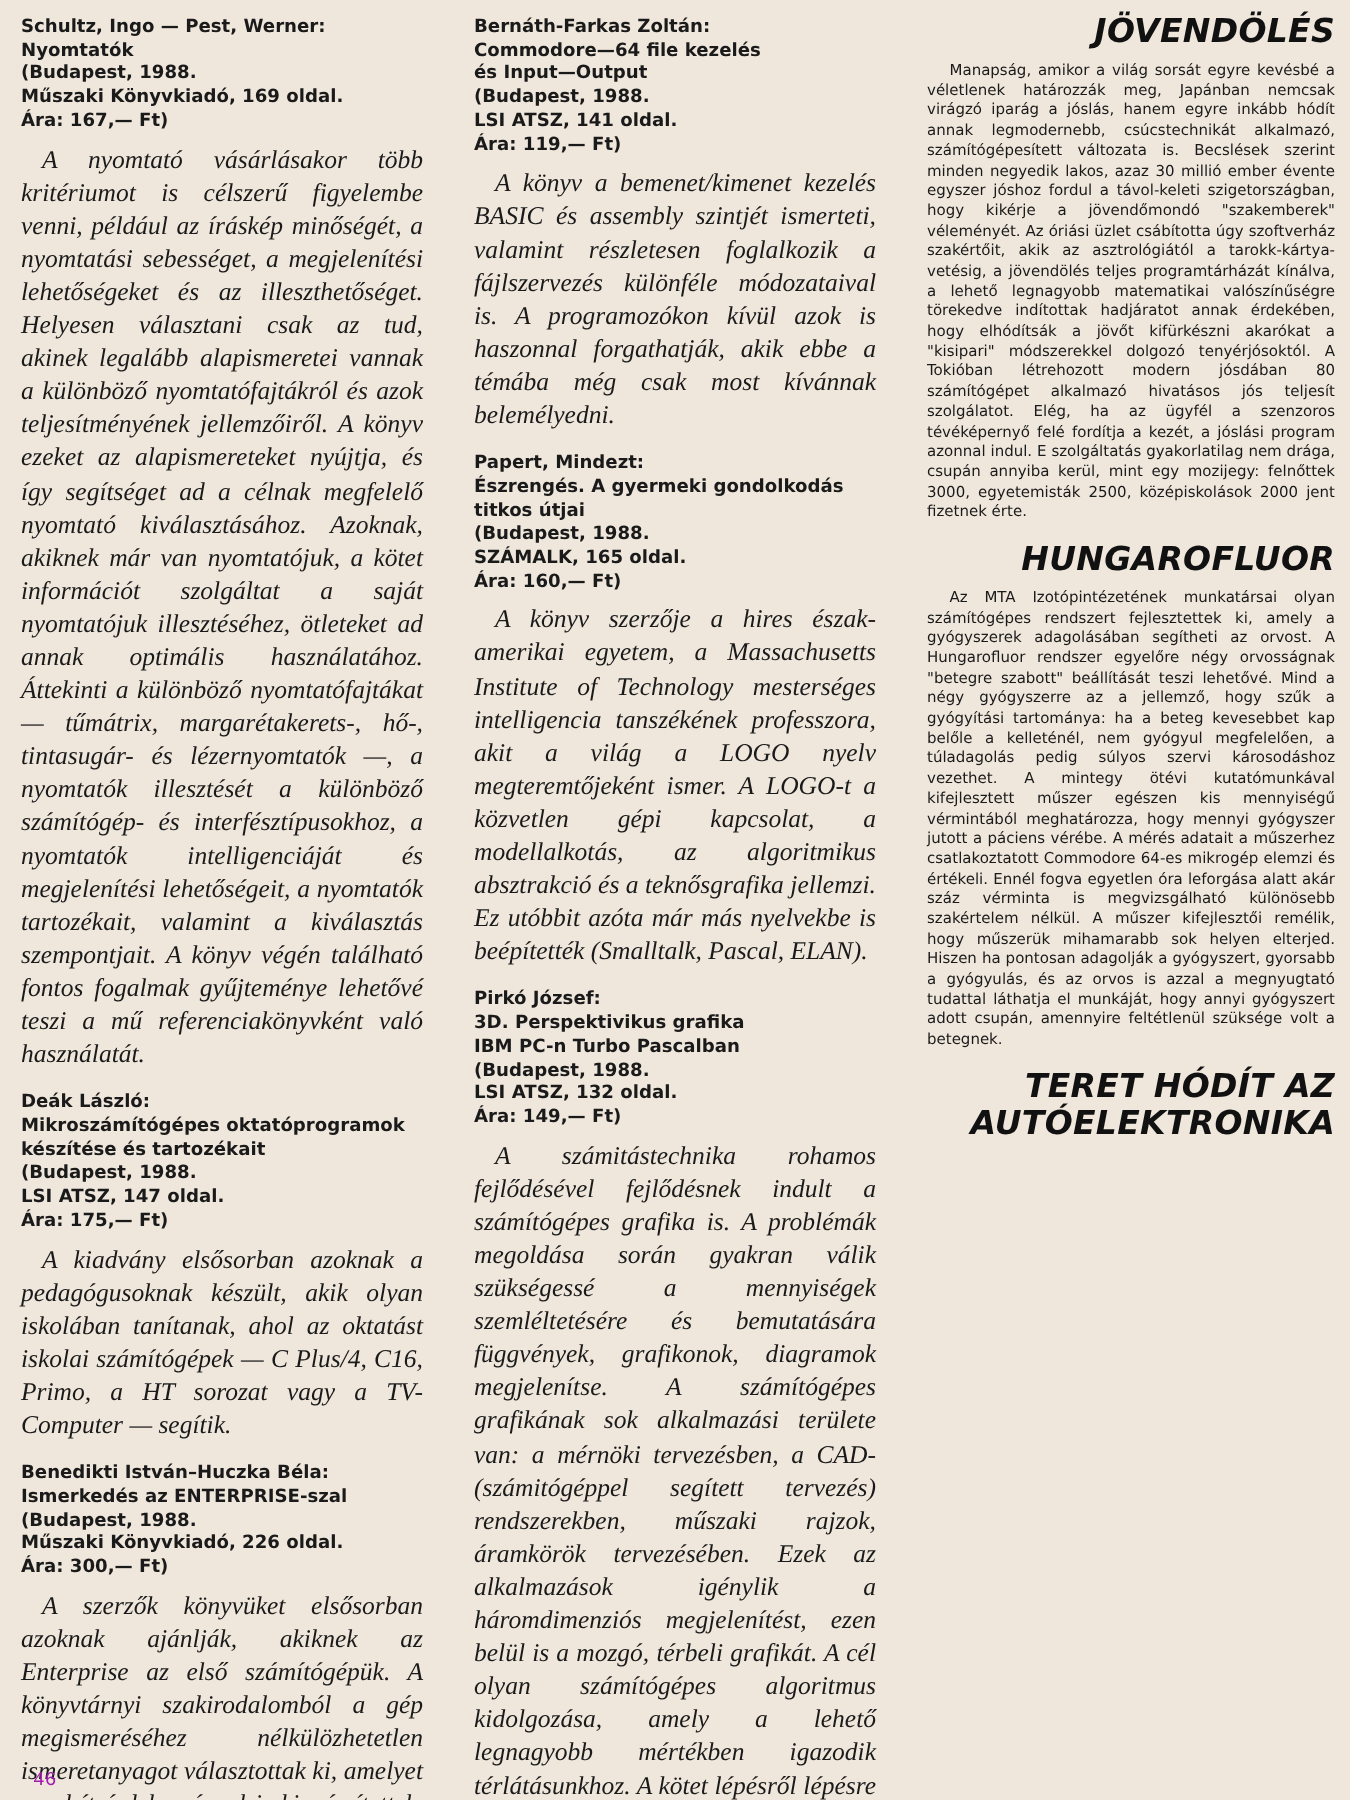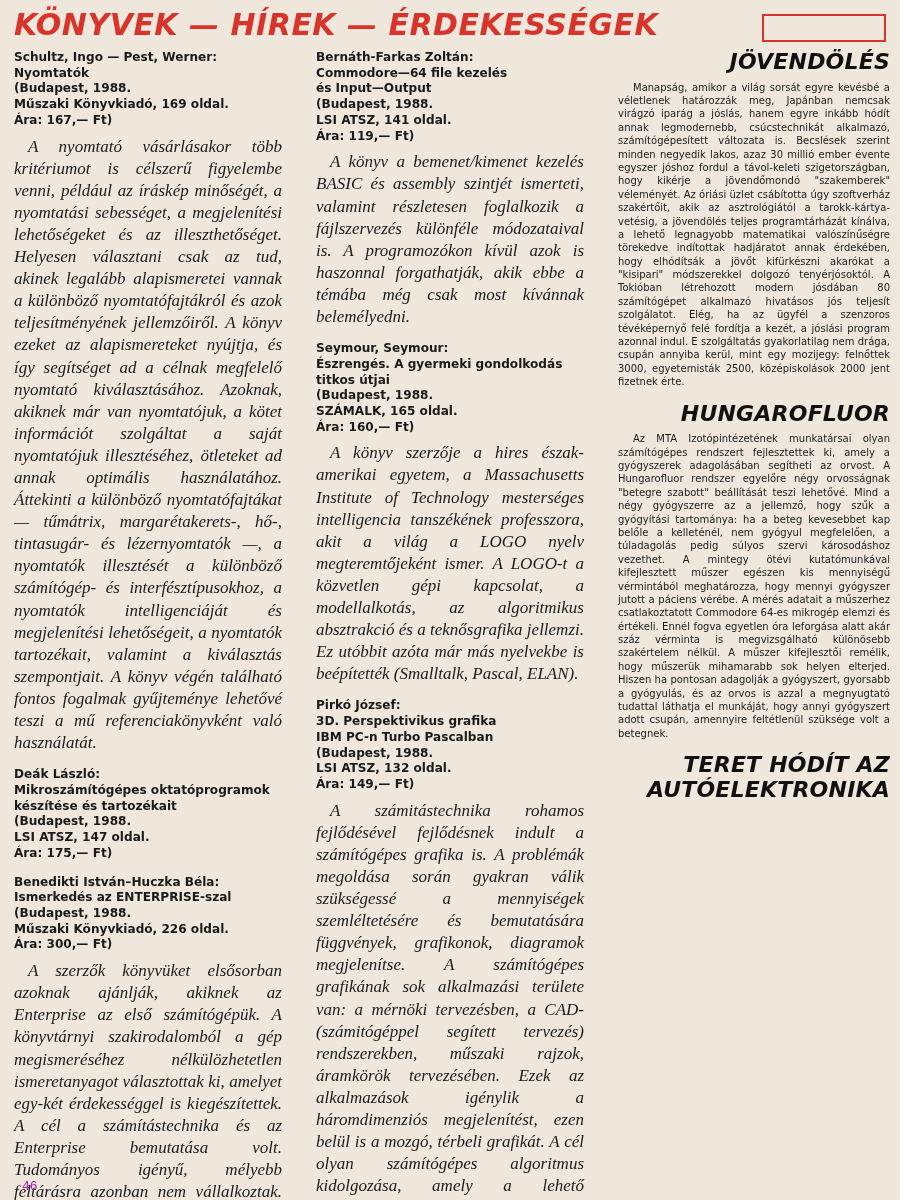--- a/index.html
+++ b/index.html
@@ -123,24 +123,20 @@
     font-family: Liberation Mono, monospace;
     font-size: 13px;
     color: #a21caf;
   }
 </style>
 </head>
 <body>
 
 <div class="page">
 
-  <div class="masthead">
-    <div class="masthead-title">KÖNYVEK  —  HÍREK  —  ÉRDEKESSÉGEK</div>
-    <div class="masthead-box"></div>
-  </div>
 
   <div class="columns">
 
     <div class="col col1">
 
       <div class="entry">
         <div class="head">
           <div>Schultz, Ingo — Pest, Werner:</div>
           <div>Nyomtatók</div>
           <div>(Budapest, 1988.</div>
@@ -152,20 +148,21 @@
 
       <div class="entry">
         <div class="head">
           <div>Deák László:</div>
           <div>Mikroszámítógépes oktatóprogramok</div>
           <div>készítése és tartozékait</div>
           <div>(Budapest, 1988.</div>
           <div>LSI ATSZ, 147 oldal.</div>
           <div>Ára: 175,— Ft)</div>
         </div>
+        <p class="body-p">A kiadvány elsősorban azoknak a pedagógusoknak készült, akik olyan iskolában tanítanak, ahol az oktatást iskolai számítógépek — C Plus/4, C16, Primo, a HT sorozat vagy a TV-Computer — segítik.</p>
       </div>
 
       <div class="entry">
         <div class="head">
           <div>Benedikti István–Huczka Béla:</div>
           <div>Ismerkedés az ENTERPRISE-szal</div>
           <div>(Budapest, 1988.</div>
           <div>Műszaki Könyvkiadó, 226 oldal.</div>
           <div>Ára: 300,— Ft)</div>
         </div>
@@ -184,21 +181,21 @@
           <div>és Input—Output</div>
           <div>(Budapest, 1988.</div>
           <div>LSI ATSZ, 141 oldal.</div>
           <div>Ára: 119,— Ft)</div>
         </div>
         <p class="body-p">A könyv a bemenet/kimenet kezelés BASIC és assembly szintjét ismerteti, valamint részletesen foglalkozik a fájlszervezés különféle módozataival is. A programozókon kívül azok is haszonnal forgathatják, akik ebbe a témába még csak most kívánnak belemélyedni.</p>
       </div>
 
       <div class="entry">
         <div class="head">
-          <div>Seymour, Seymour:</div>
+          <div>Papert, Mindezt:</div>
           <div>Észrengés. A gyermeki gondolkodás</div>
           <div>titkos útjai</div>
           <div>(Budapest, 1988.</div>
           <div>SZÁMALK, 165 oldal.</div>
           <div>Ára: 160,— Ft)</div>
         </div>
         <p class="body-p">A könyv szerzője a hires észak-amerikai egyetem, a Massachusetts Institute of Technology mesterséges intelligencia tanszékének professzora, akit a világ a LOGO nyelv megteremtőjeként ismer. A LOGO-t a közvetlen gépi kapcsolat, a modellalkotás, az algoritmikus absztrakció és a teknősgrafika jellemzi. Ez utóbbit azóta már más nyelvekbe is beépítették (Smalltalk, Pascal, ELAN).</p>
       </div>
 
       <div class="entry">

